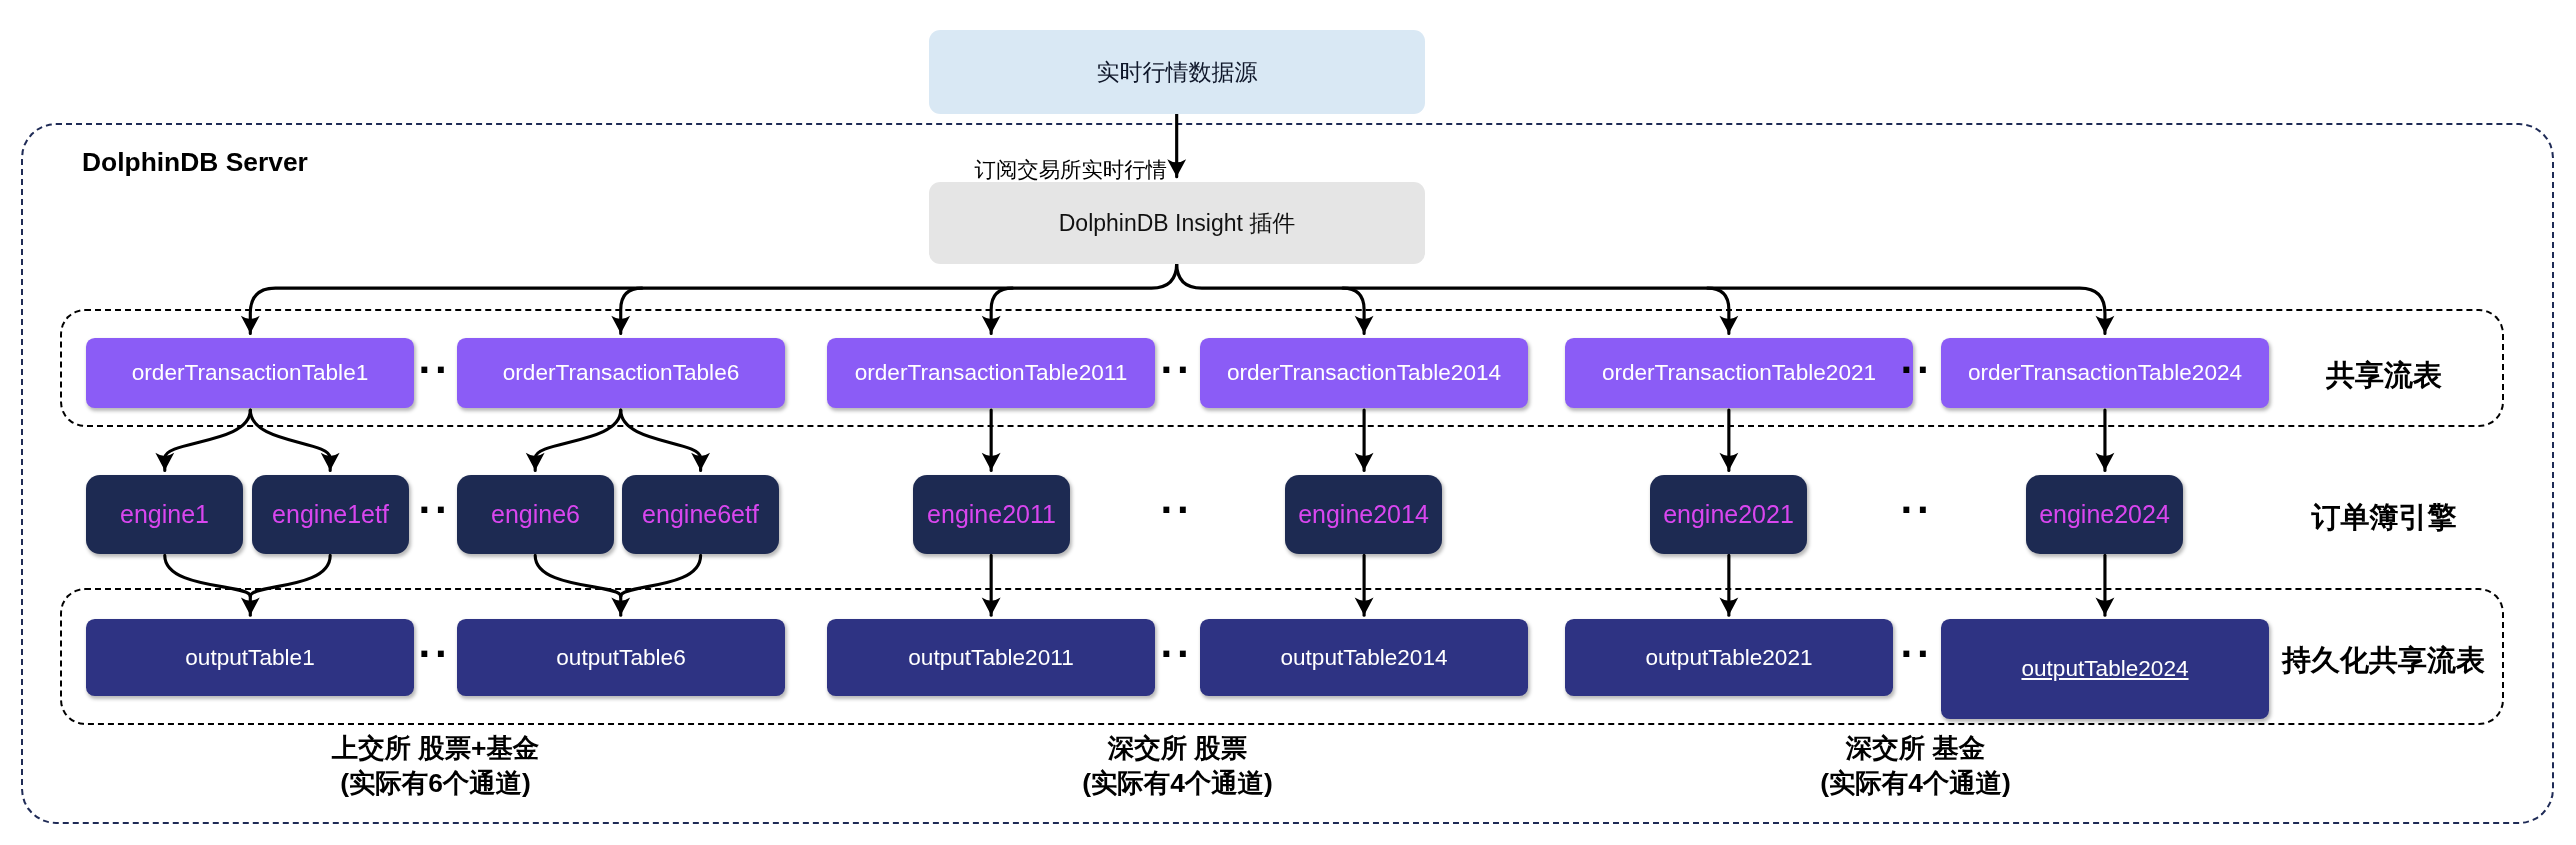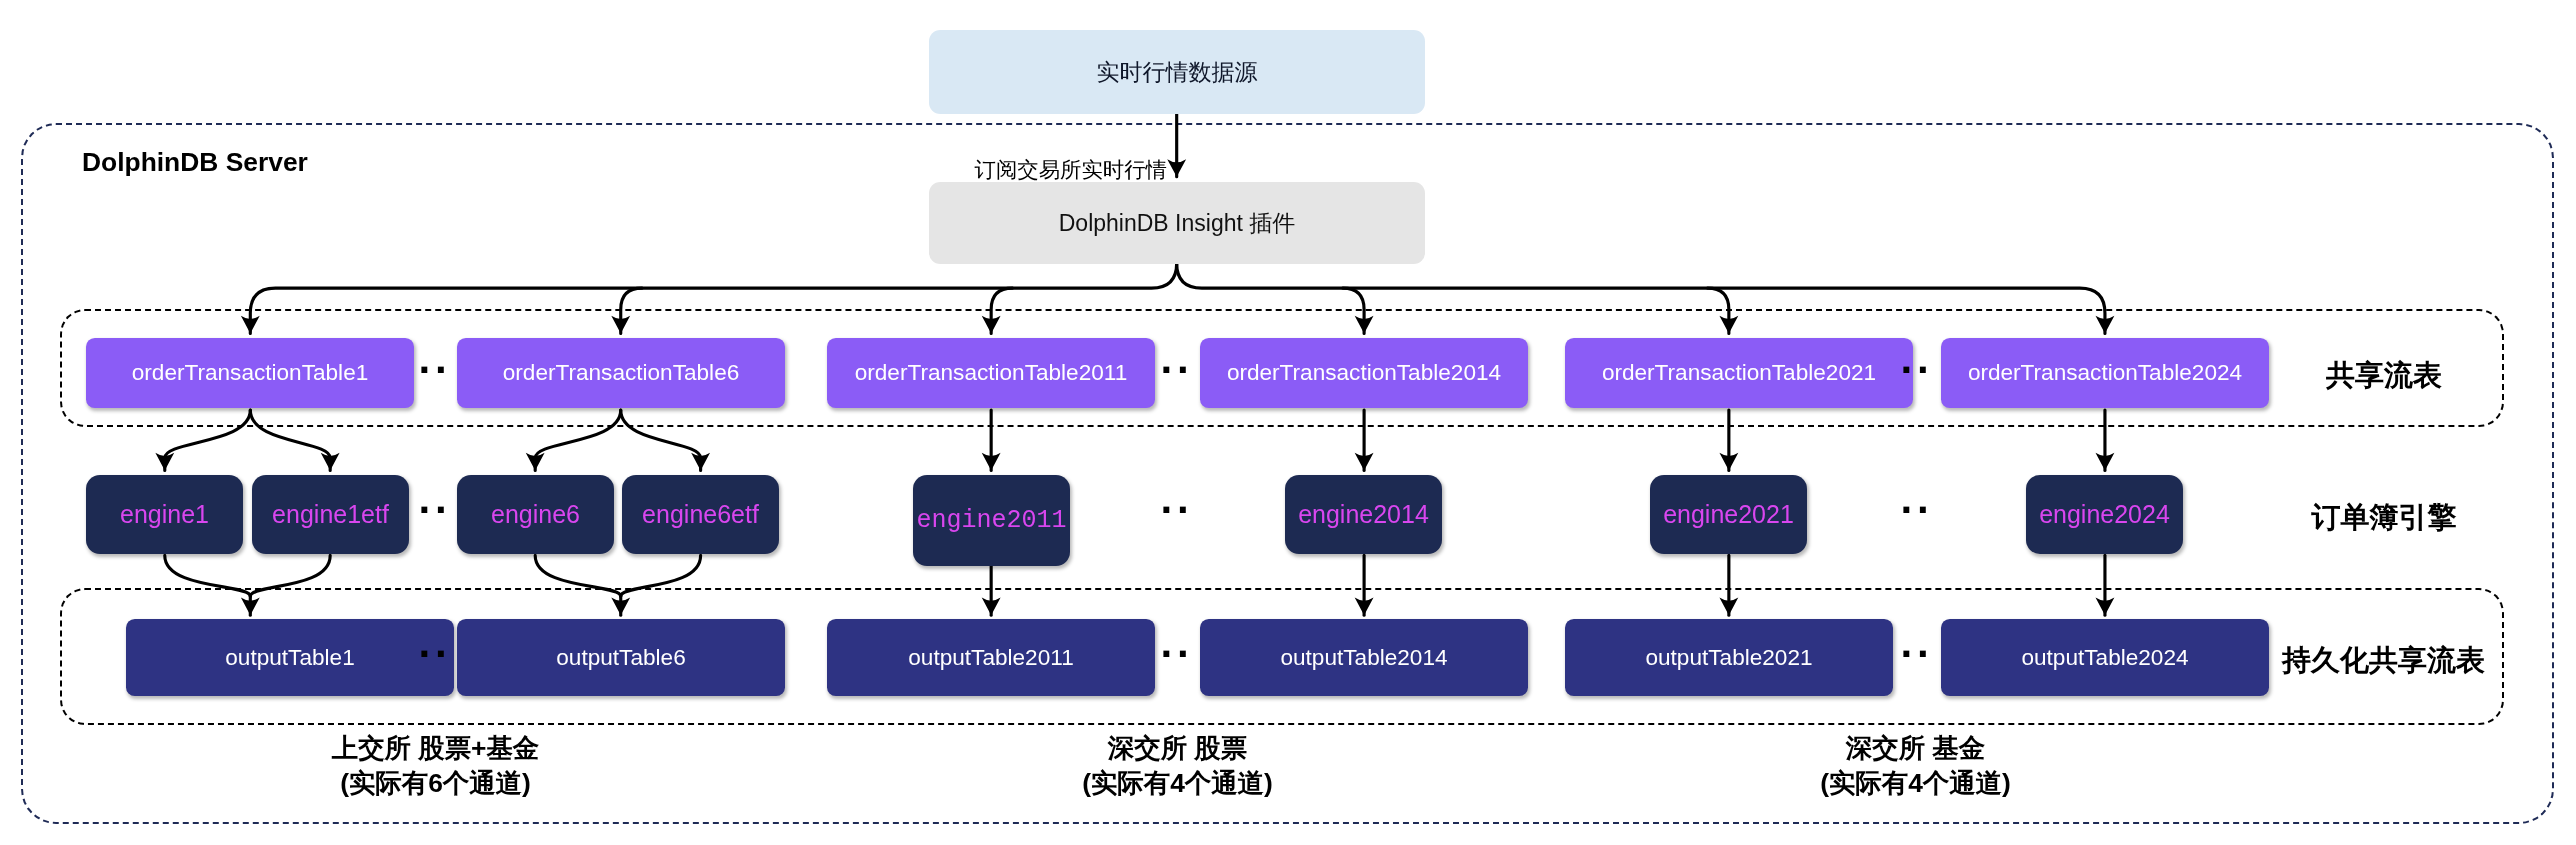--- a/index.html
+++ b/index.html
@@ -92,36 +92,36 @@
   <div class="node stbl" style="left:1941px;top:338px;width:328px;height:70px;">orderTransactionTable2024</div>
   <span class="dots" style="left:435px;top:374px;">··</span>
   <span class="dots" style="left:1177px;top:374px;">··</span>
   <span class="dots" style="left:1917px;top:374px;">··</span>
   <div class="row-label" style="left:2258px;top:356px;width:252px;">共享流表</div>
 
   <div class="node eng" style="left:86px;top:475px;width:157px;height:79px;">engine1</div>
   <div class="node eng" style="left:252px;top:475px;width:157px;height:79px;">engine1etf</div>
   <div class="node eng" style="left:457px;top:475px;width:157px;height:79px;">engine6</div>
   <div class="node eng" style="left:622px;top:475px;width:157px;height:79px;">engine6etf</div>
-  <div class="node eng" style="left:913px;top:475px;width:157px;height:91px;font-family:Liberation Mono, monospace;">engine2011</div>
+  <div class="node eng" style="left:913px;top:475px;width:157px;height:79px;">engine2011</div>
   <div class="node eng" style="left:1285px;top:475px;width:157px;height:79px;">engine2014</div>
   <div class="node eng" style="left:1650px;top:475px;width:157px;height:79px;">engine2021</div>
   <div class="node eng" style="left:2026px;top:475px;width:157px;height:79px;">engine2024</div>
   <span class="dots" style="left:435px;top:514px;">··</span>
   <span class="dots" style="left:1177px;top:514px;">··</span>
   <span class="dots" style="left:1917px;top:514px;">··</span>
   <div class="row-label" style="left:2258px;top:498px;width:252px;">订单簿引擎</div>
 
   <div class="inner-box row3-box"></div>
-  <div class="node otbl" style="left:86px;top:619px;width:328px;height:77px;margin-left:40px;">outputTable1</div>
+  <div class="node otbl" style="left:86px;top:619px;width:328px;height:77px;">outputTable1</div>
   <div class="node otbl" style="left:457px;top:619px;width:328px;height:77px;">outputTable6</div>
   <div class="node otbl" style="left:827px;top:619px;width:328px;height:77px;">outputTable2011</div>
   <div class="node otbl" style="left:1200px;top:619px;width:328px;height:77px;">outputTable2014</div>
   <div class="node otbl" style="left:1565px;top:619px;width:328px;height:77px;">outputTable2021</div>
-  <div class="node otbl" style="left:1941px;top:619px;width:328px;height:77px;">outputTable2024</div>
+  <div class="node otbl" style="left:1941px;top:619px;width:328px;height:100px;text-decoration:underline;">outputTable2024</div>
   <span class="dots" style="left:435px;top:658px;">··</span>
   <span class="dots" style="left:1177px;top:658px;">··</span>
   <span class="dots" style="left:1917px;top:658px;">··</span>
   <div class="row-label" style="left:2242px;top:641px;width:283px;">持久化共享流表</div>
 
   <div class="group-label" style="left:234px;top:731px;">
     <div>上交所 股票+基金</div>
     <div>(实际有6个通道)</div>
   </div>
   <div class="group-label" style="left:976px;top:731px;">

